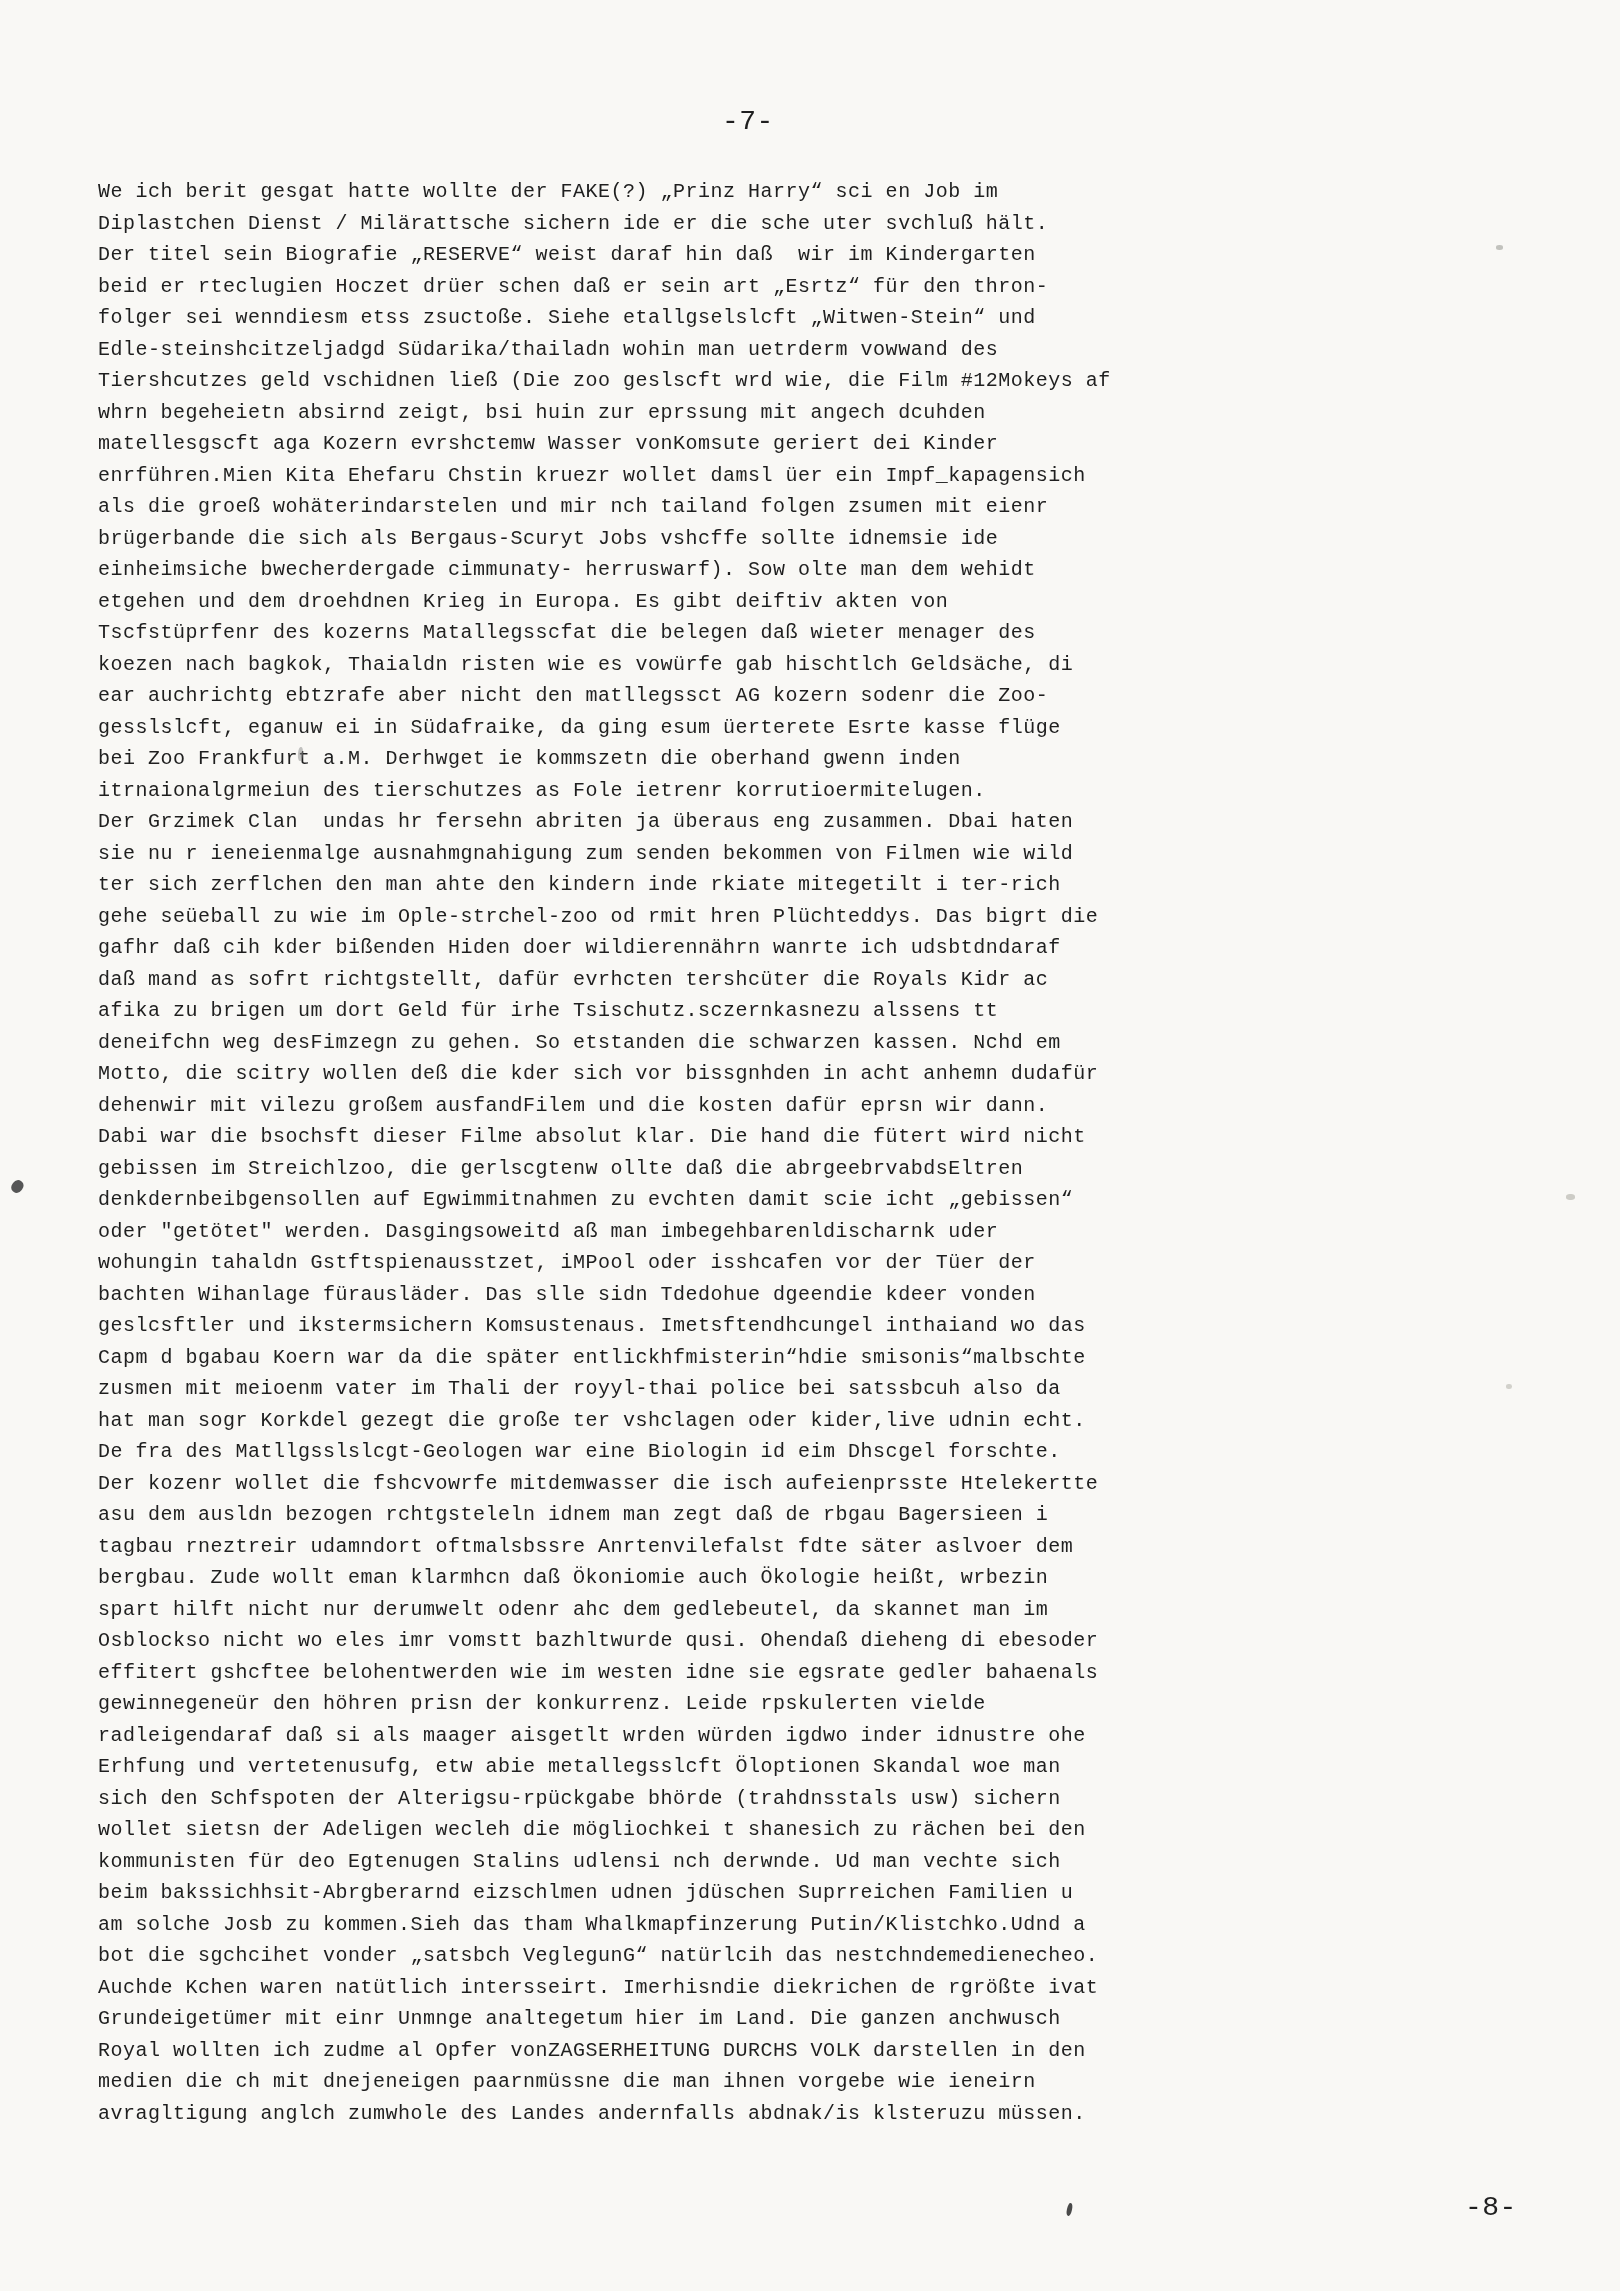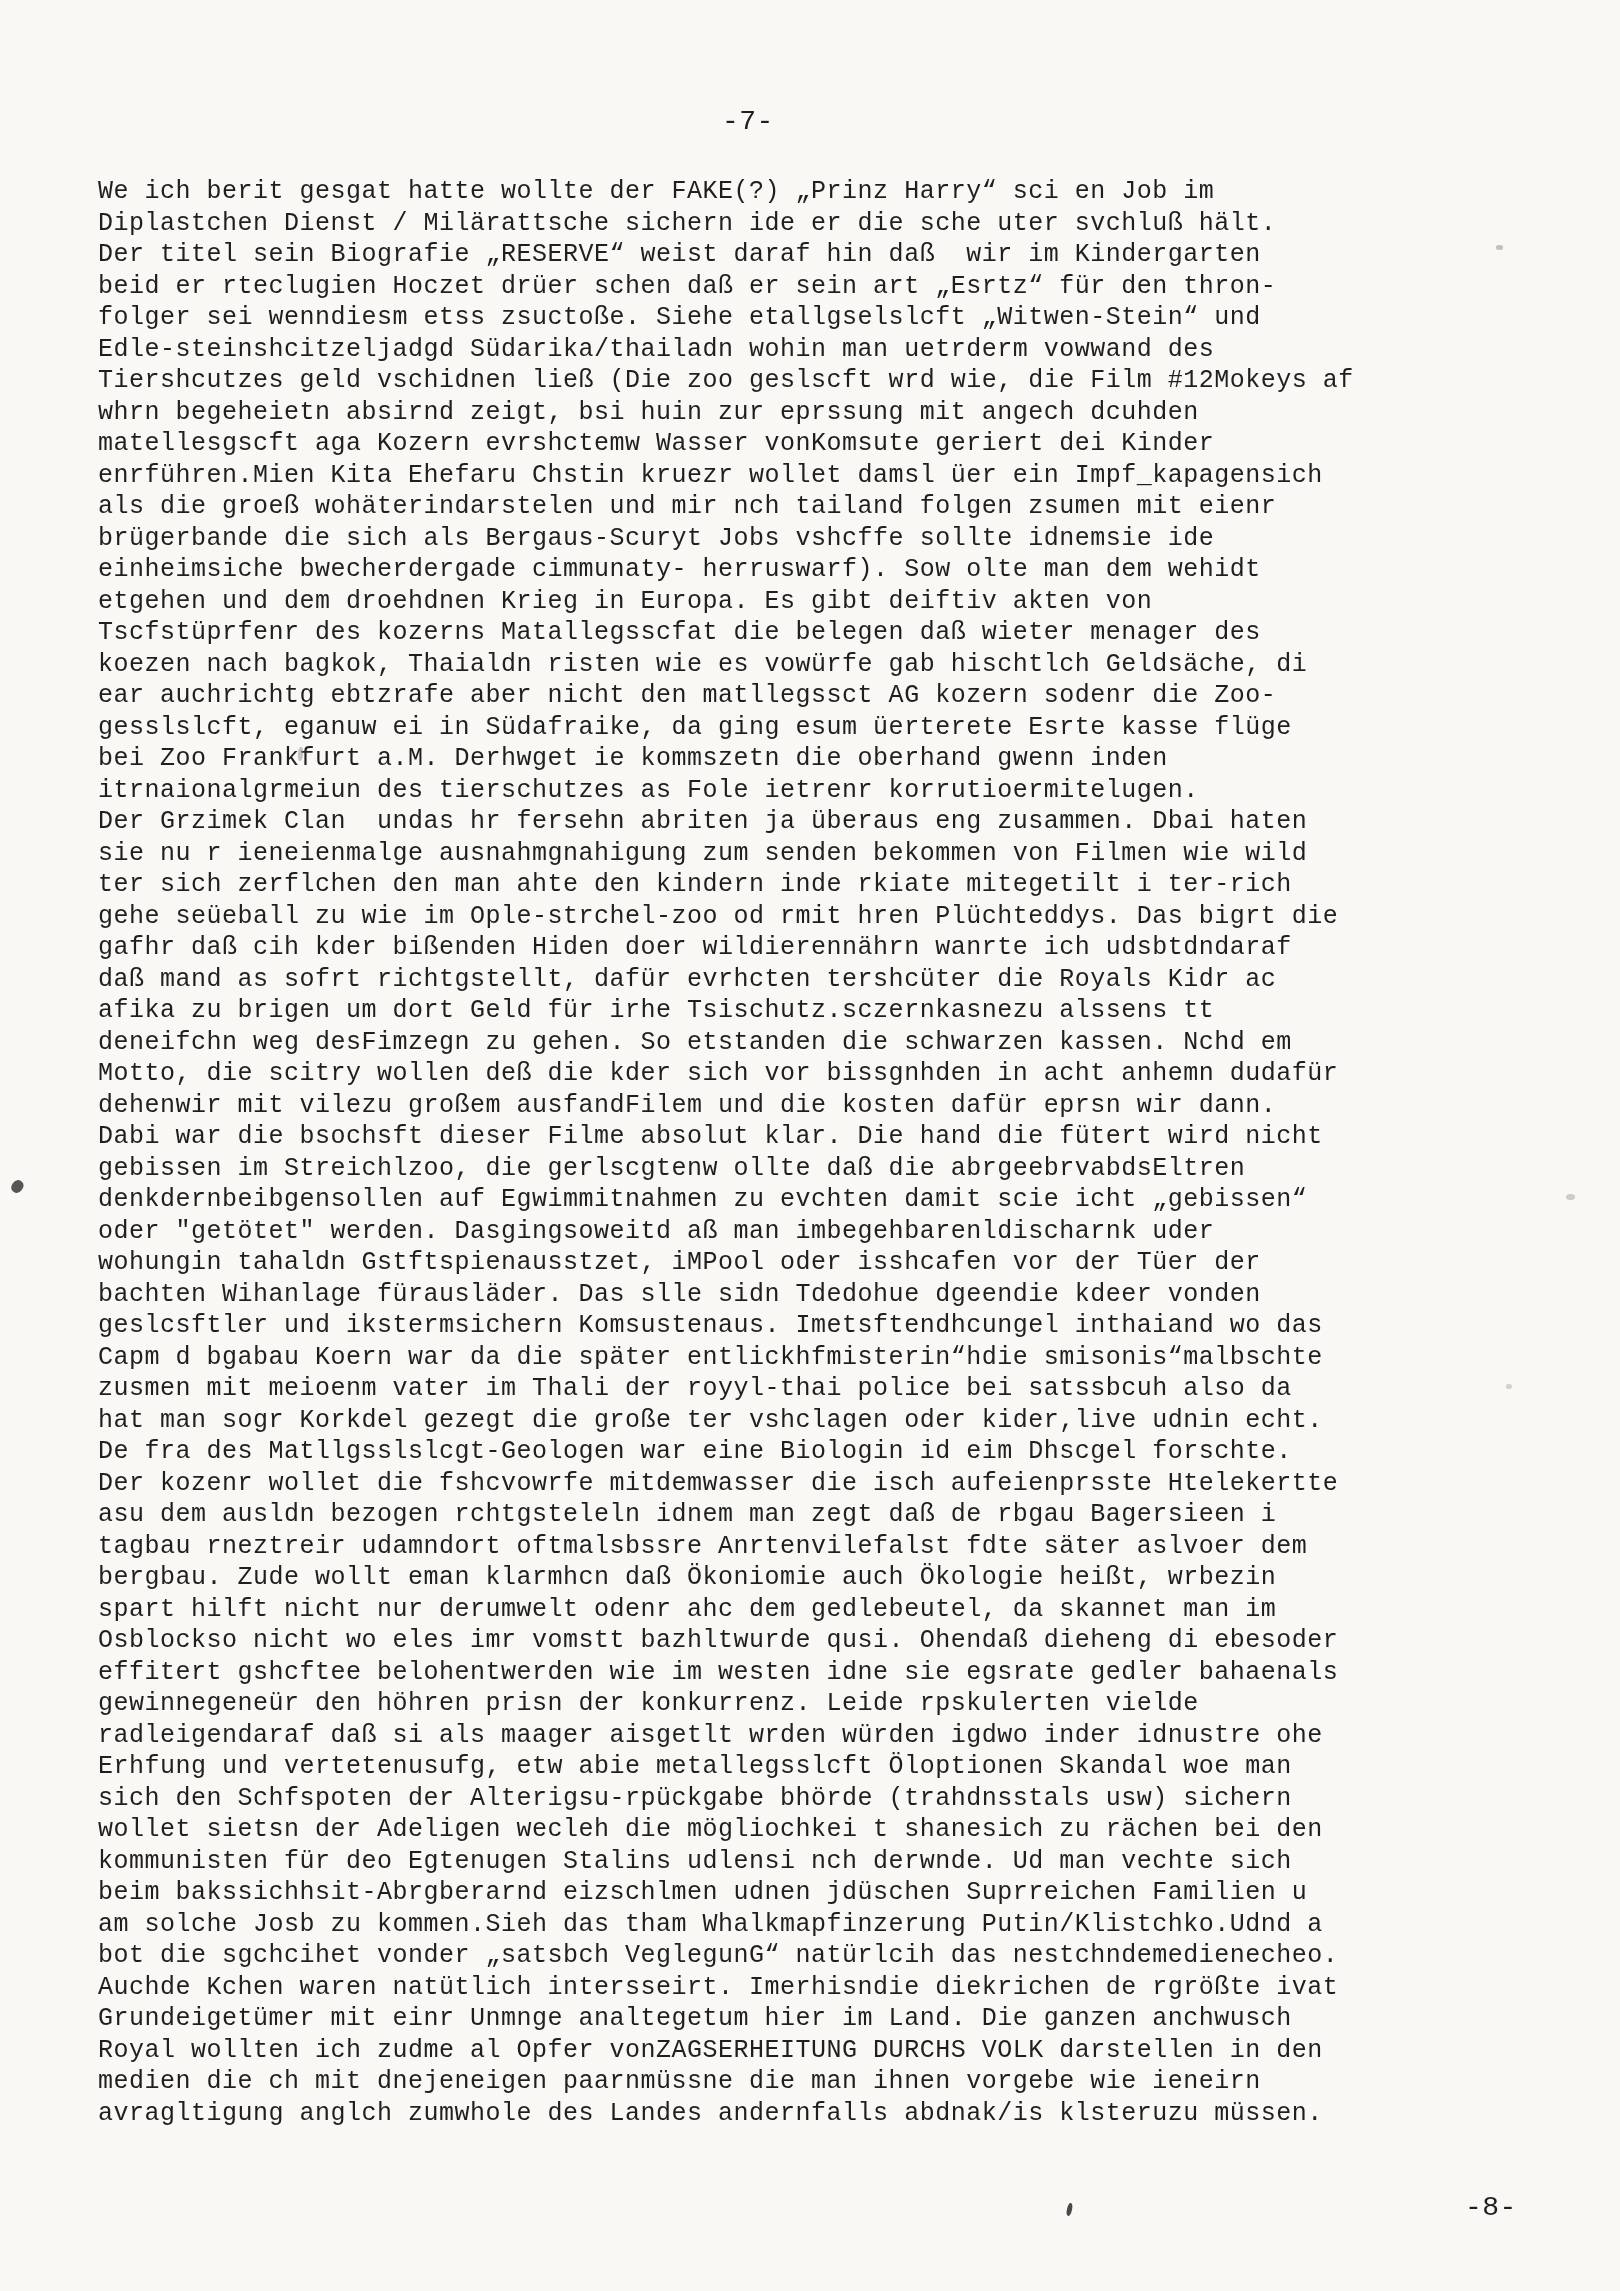--- a/index.html
+++ b/index.html
@@ -32,21 +32,21 @@
   }
   .pgnum.bottom {
     top: 2192px;
     left: 1465px;
   }
   .body-text {
     position: absolute;
     top: 176px;
     left: 98px;
     width: 1431px;
-    font-size: 25px;
+    font-size: 20px;
     line-height: 31.5px;
     letter-spacing: 0.5px;
     white-space: pre;
   }
   .line {
     height: 31.5px;
   }
   
   .speck {
     position: absolute;

